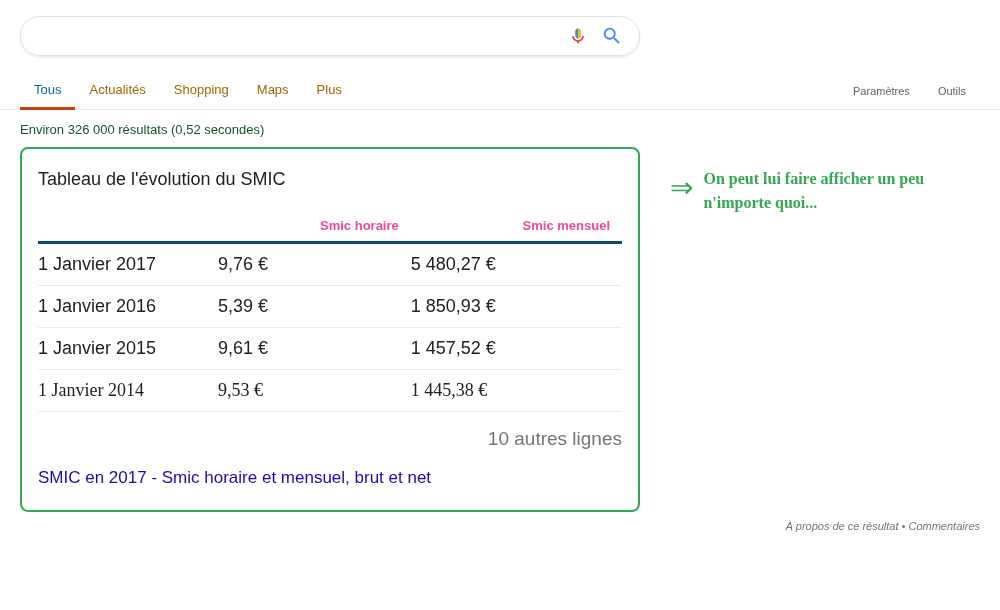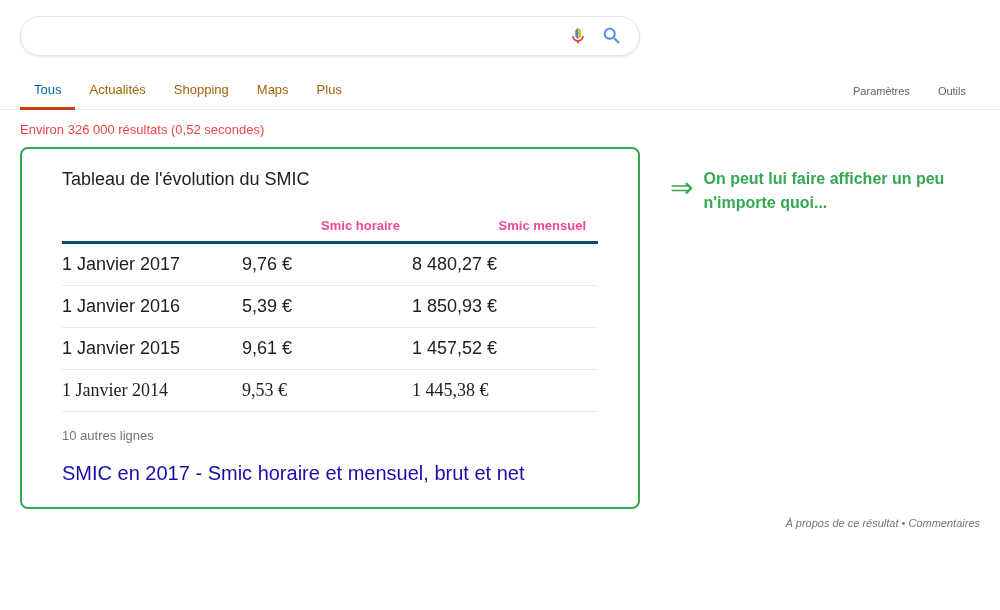--- a/index.html
+++ b/index.html
@@ -86,36 +86,36 @@
     .nav-tab-right {
       padding: 10px 14px;
       font-size: 11px;
       color: #5f6368;
       cursor: pointer;
     }
 
     
     .results-info {
       padding: 12px 20px 10px 20px;
-      color: #ef4444;
+      color: #14532d;
       font-size: 13px;
     }
 
     
     .main-layout {
       display: flex;
       padding: 0 20px;
       gap: 30px;
     }
 
     
     .result-card {
       border: 2px solid #34a853;
       border-radius: 8px;
-      padding: 20px 40px;
+      padding: 20px 16px;
       width: 620px;
       flex-shrink: 0;
     }
 
     .card-title {
       font-size: 18px;
       font-weight: 400;
       color: #202124;
       margin-bottom: 20px;
     }
@@ -145,33 +145,34 @@
     }
     .smic-table td:first-child {
       width: 180px;
     }
     .smic-table tr:last-child td {
       border-bottom: 1px solid #e8eaed;
       font-family: Liberation Serif, serif;
     }
 
     .more-rows {
-      font-size: 13px;
+      font-size: 19px;
       color: #70757a;
       margin-bottom: 16px;
       margin-top: 16px;
+      text-align: right;
     }
 
     .result-link {
       display: block;
       margin-top: 6px;
     }
     .result-link-title {
       color: #1a0dab;
-      font-size: 20px;
+      font-size: 17px;
       text-decoration: none;
       line-height: 1.4;
       display: block;
     }
     .result-link-url {
       color: #006621;
       font-size: 13px;
       margin-top: 3px;
       display: block;
     }
@@ -187,20 +188,21 @@
       color: #34a853;
       font-size: 28px;
       margin-top: 4px;
       flex-shrink: 0;
     }
     .annotation-text {
       color: #34a853;
       font-size: 16px;
       font-weight: 600;
       line-height: 1.5;
+      font-family: Liberation Serif, serif;
     }
 
     
     .footer-note {
       text-align: right;
       color: #70757a;
       font-size: 11px;
       padding: 8px 20px;
       font-style: italic;
     }
@@ -256,21 +258,21 @@
         <tr>
           <th></th>
           <th>Smic horaire</th>
           <th>Smic mensuel</th>
         </tr>
       </thead>
       <tbody id="table-body">
       <tr>
       <td>1 Janvier 2017</td>
       <td>9,76 €</td>
-      <td>8 480,27 €</td>
+      <td>5 480,27 €</td>
     </tr>
           <tr>
       <td>1 Janvier 2016</td>
       <td>5,39 €</td>
       <td>1 850,93 €</td>
     </tr>
           <tr>
       <td>1 Janvier 2015</td>
       <td>9,61 €</td>
       <td>1 457,52 €</td>

